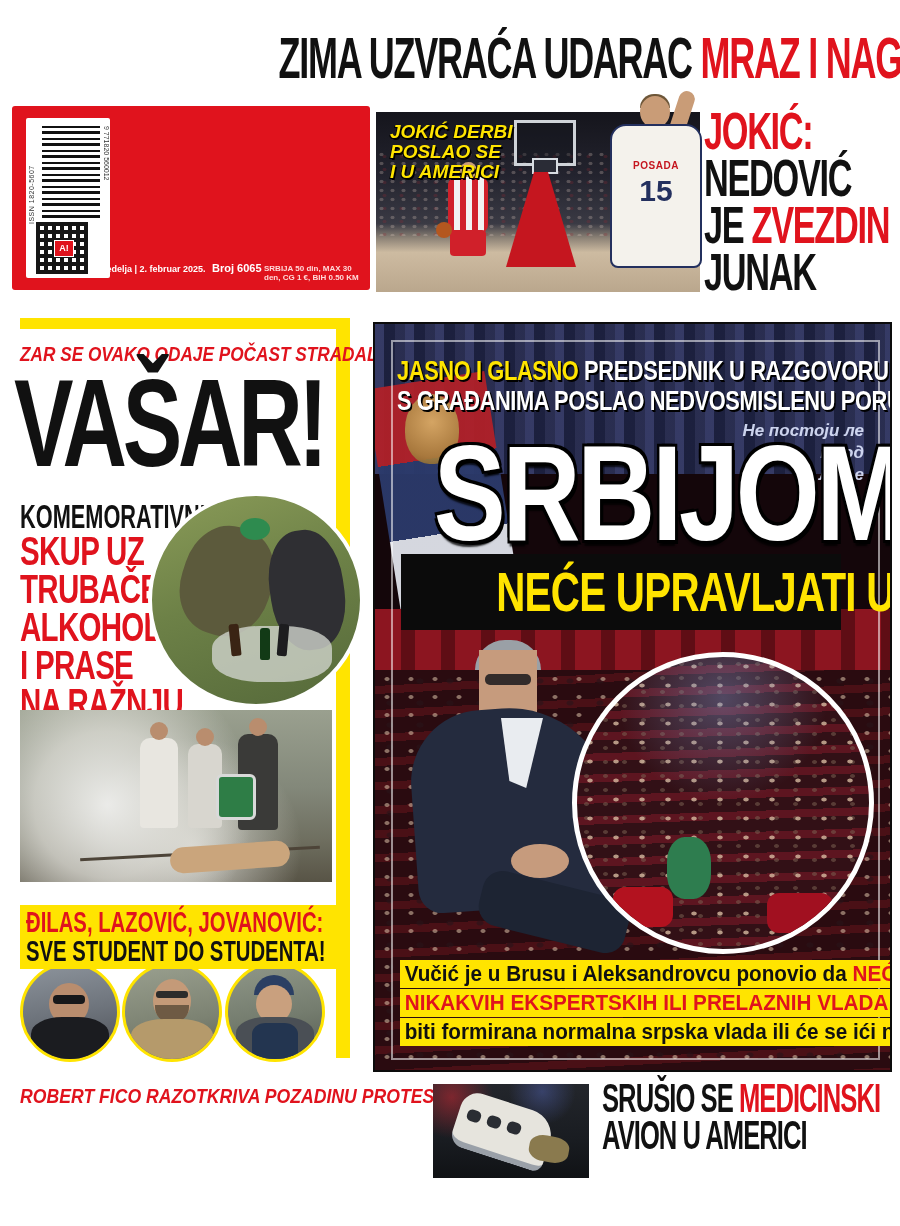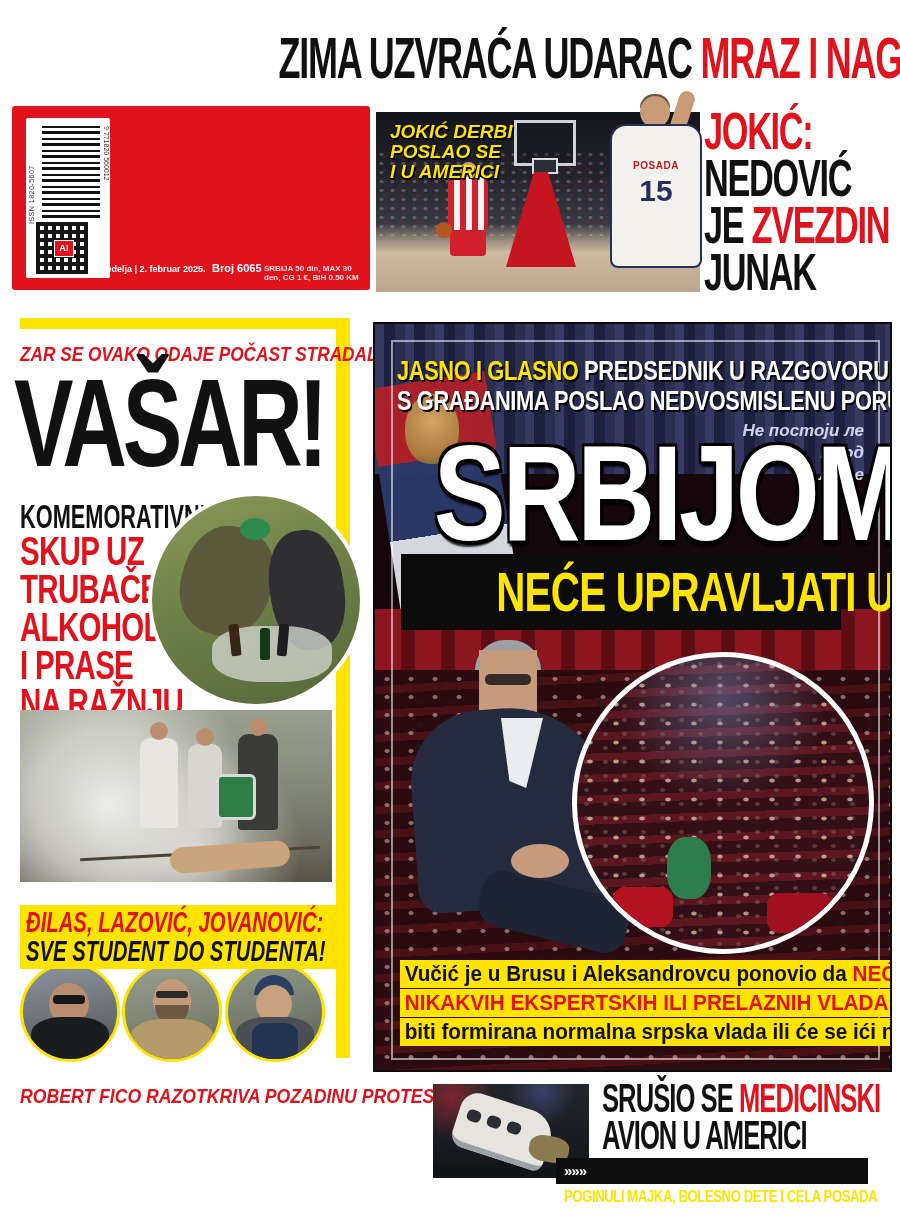--- a/index.html
+++ b/index.html
@@ -103,21 +103,21 @@
         linear-gradient(180deg,#9aa08f 0%,#83887a 45%,#6f6f60 75%,#585446 100%);}
   .trumpeter{position:absolute;border-radius:10px 10px 4px 4px;}
   #tp1{left:120px;top:28px;width:38px;height:90px;background:#e8e6e0;}
   #tp2{left:168px;top:34px;width:34px;height:84px;background:#d8d6cf;}
   #tp3{left:218px;top:24px;width:40px;height:96px;background:#3a3a38;}
   .tp-head{position:absolute;width:18px;height:18px;border-radius:50%;background:#b98d6e;}
   #tph1{left:130px;top:12px;} #tph2{left:176px;top:18px;} #tph3{left:229px;top:8px;}
   #drum{left:196px;top:64px;width:34px;height:40px;border-radius:6px;background:#2e7d46;position:absolute;border:3px solid #d9d9d9;}
   #pig{left:150px;top:134px;width:120px;height:26px;border-radius:14px;background:#caa57c;position:absolute;transform:rotate(-4deg);}
   #spit{left:60px;top:142px;width:240px;height:3px;background:#4d4438;position:absolute;transform:rotate(-3deg);}
-  #strip-box{left:20px;top:905px;width:304px;height:60px;background:#ffe400;padding:2px 6px;z-index:3;font-style:italic;}
+  #strip-box{left:20px;top:905px;width:304px;height:60px;background:#ffe400;padding:2px 6px;z-index:3;}
   #strip-box .l1{display:block;font-size:29px;font-weight:900;color:#e0131d;transform:scaleX(.70);
       transform-origin:0 50%;white-space:nowrap;line-height:30px;}
   #strip-box .l2{display:block;font-size:29px;font-weight:900;color:#111;transform:scaleX(.70);
       transform-origin:0 50%;white-space:nowrap;line-height:28px;}
   .mugshot{position:absolute;width:94px;height:94px;border-radius:50%;border:3px solid #ffe400;z-index:2;}
   #mug1{left:20px;top:962px;background:linear-gradient(170deg,#8d949c 0%,#6e747c 50%,#4b4e54 100%);}
   #mug2{left:122px;top:962px;background:linear-gradient(170deg,#9aa08f 0%,#7c8272 60%,#5d6255 100%);}
   #mug3{left:225px;top:962px;background:linear-gradient(170deg,#8f9788 0%,#747c6e 55%,#565c52 100%);}
   .mg-head{position:absolute;border-radius:50%;}
   #mg1-head{left:26px;top:18px;width:40px;height:42px;background:#b98d6e;}
@@ -374,17 +374,14 @@
     <div id="fuselage"></div>
     <div id="pw1" class="pwin"></div>
     <div id="pw2" class="pwin"></div>
     <div id="pw3" class="pwin"></div>
     <div id="debris"></div>
   </div>
   <div id="br-head" class="abs">
     <span class="ln"><span>SRUŠIO SE </span><span class="redtxt">MEDICINSKI</span></span>
     <span class="ln">AVION U AMERICI</span>
   </div>
-  <div id="br-bar" class="abs">
-    <span class="arrows">»»» </span><span class="txt">POGINULI MAJKA, BOLESNO DETE I CELA POSADA</span>
-  </div>
 
 </div>
 
 </body></html>

